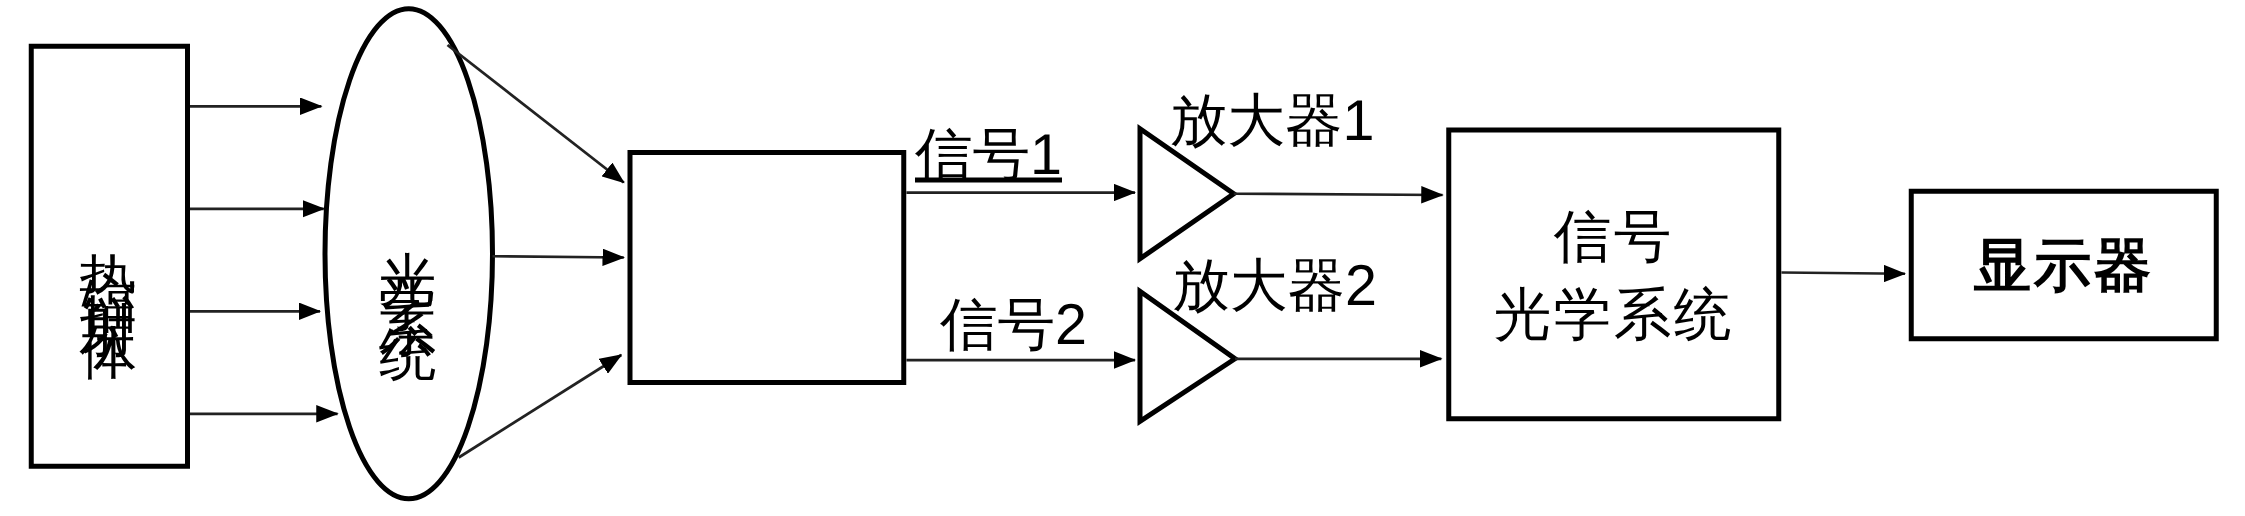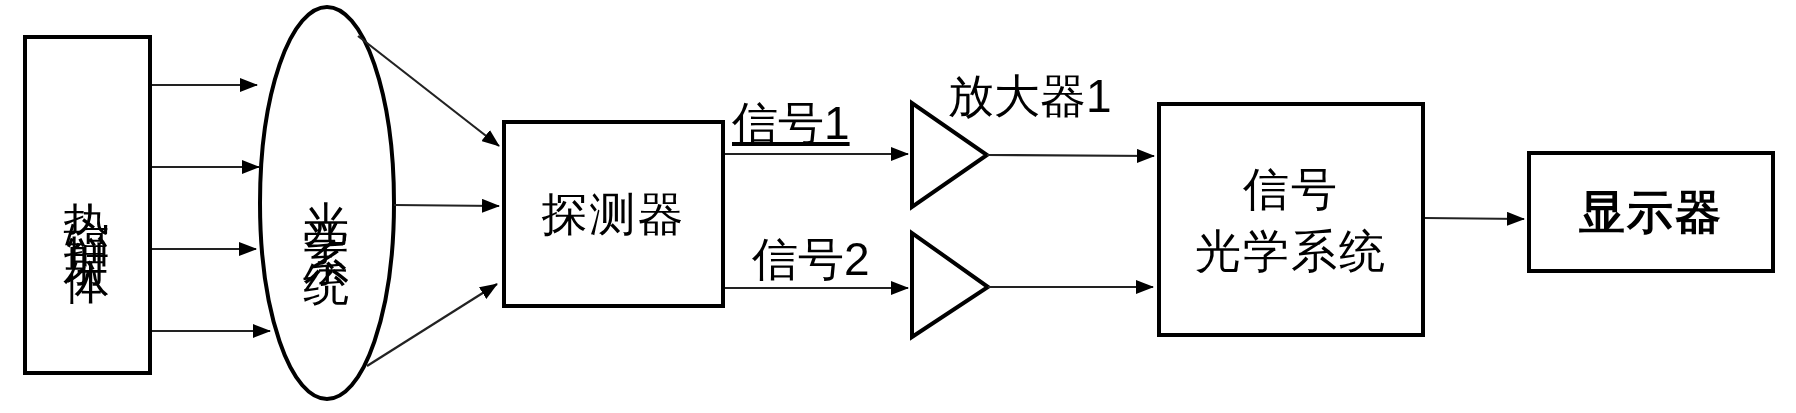--- a/index.html
+++ b/index.html
@@ -61,21 +61,21 @@
     color: #000000;
   }
   
   #thermal-box   { left: 23px;   top: 35px;  width: 129px; height: 340px; }
   #detector-box  { left: 502px;  top: 120px; width: 223px; height: 188px; }
   #processor-box { left: 1157px; top: 102px; width: 268px; height: 235px; }
   #display-box   { left: 1527px; top: 151px; width: 248px; height: 122px; font-weight: bold; }
   #optical-label-wrap { left: 260px; top: 7px; width: 134px; height: 392px; }
   #signal1-label { left: 732px; top: 97px; text-decoration: underline;  }
   #signal2-label { left: 752px; top: 233px; }
-  #amp1-label    { left: 936px; top: 70px; margin-left: 12px;  }
+  #amp1-label    { left: 936px; top: 70px;  }
   #amp2-label    { left: 938px; top: 202px; }
 </style>
 </head>
 <body>
 
 <div class="canvas">
 
   <svg class="layer-svg" viewBox="0 0 1796 413" xmlns="http://www.w3.org/2000/svg">
     <defs>
       <marker id="ah" markerUnits="userSpaceOnUse" markerWidth="18" markerHeight="14" refX="17" refY="7" orient="auto">
@@ -109,28 +109,28 @@
   <div class="box" id="thermal-box">
     <span class="vtext">热辐射体</span>
   </div>
 
   <div class="vlabel-wrap" id="optical-label-wrap">
     <span class="vtext">光学系统</span>
   </div>
 
   <div class="box" id="detector-box">
     <div class="node-label">
-      <span style="display:block">探测器</span>
     </div>
   </div>
 
   <div class="edge-label" id="signal1-label">信号1</div>
   <div class="edge-label" id="signal2-label">信号2</div>
 
   <div class="edge-label" id="amp1-label">放大器1</div>
+  <div class="edge-label" id="amp2-label">放大器2</div>
 
   <div class="box" id="processor-box">
     <div class="node-label">
       <span style="display:block">信号</span>
       <span style="display:block">光学系统</span>
     </div>
   </div>
 
   <div class="box" id="display-box">
     <span class="node-label">显示器</span>

